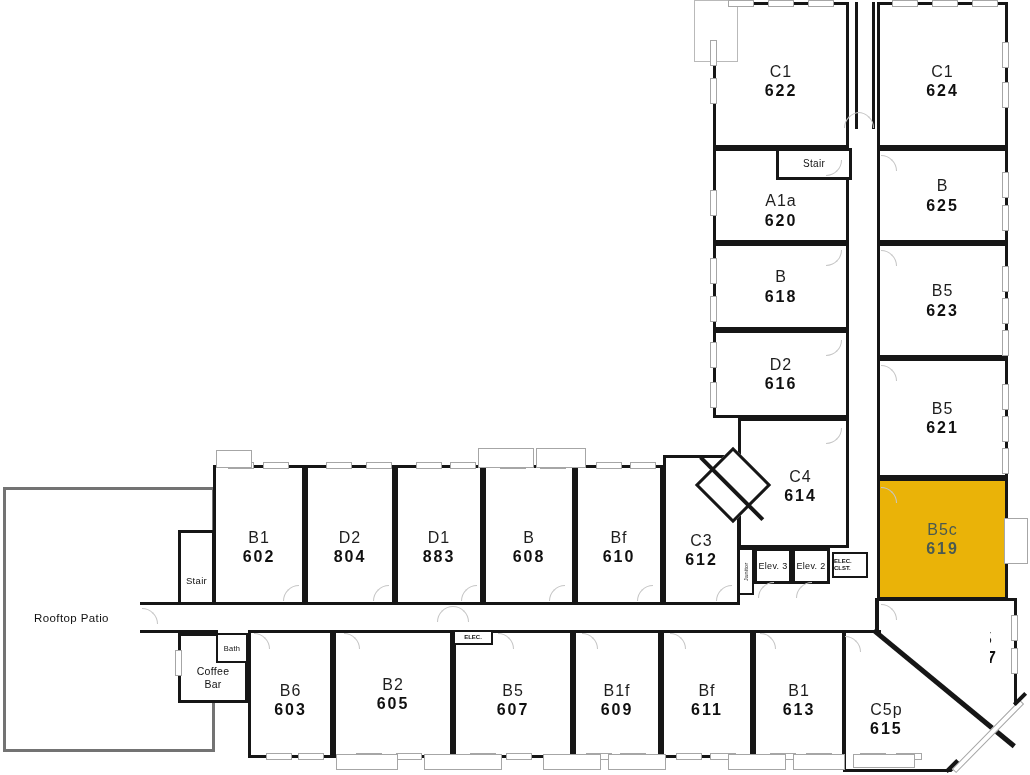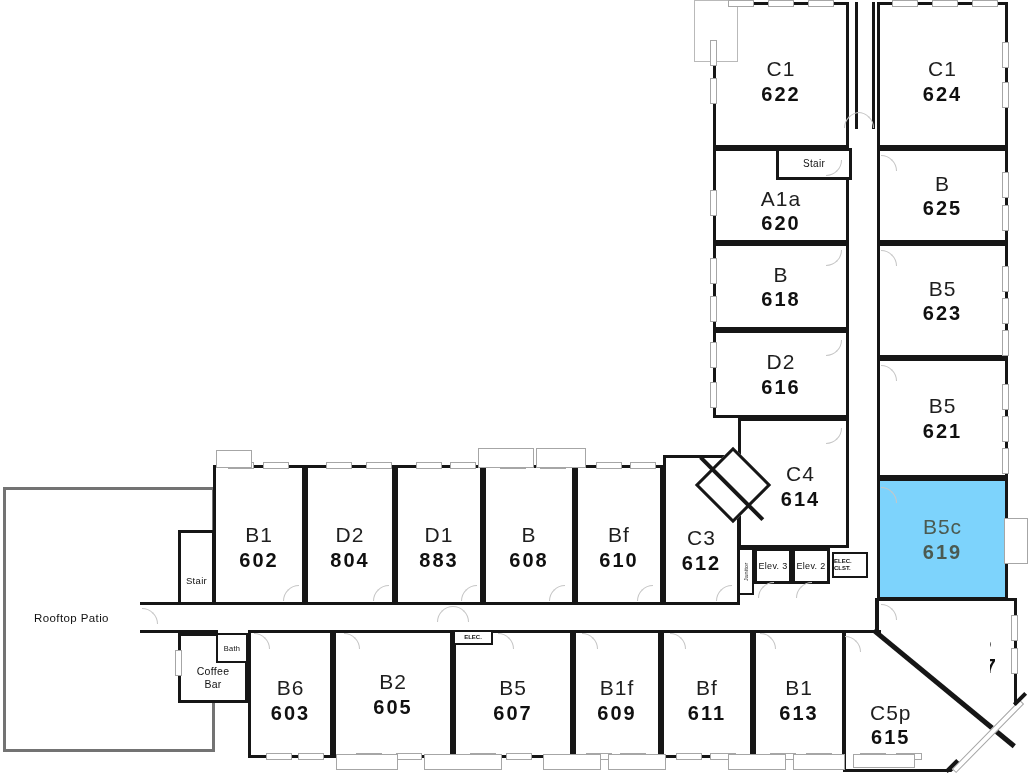--- a/index.html
+++ b/index.html
@@ -1,23 +1,23 @@
 <!DOCTYPE html>
 <html><head>
 <meta charset="utf-8">
 <style>
   html,body{margin:0;padding:0;background:#fff;}
   #plan{position:relative;width:1030px;height:775px;background:#fff;
         font-family:"Liberation Sans",sans-serif;overflow:hidden;}
   .rm{position:absolute;box-sizing:border-box;background:#fff;border:3px solid #161616;
       display:flex;flex-direction:column;align-items:center;justify-content:center;
       line-height:1.2;z-index:1;}
-  .t{font-size:21px;letter-spacing:1px;color:#1e1e1e;font-weight:400;}
-  .n{font-size:20px;letter-spacing:2px;color:#101010;font-weight:700;}
-  .hl{background:#7dd3fc;}
+  .t{font-size:16px;letter-spacing:1px;color:#1e1e1e;font-weight:400;}
+  .n{font-size:16px;letter-spacing:2px;color:#101010;font-weight:700;}
+  .hl{background:#eab308;}
   .hl .t,.hl .n{color:#4b5a51;}
   .svc{font-size:10px;color:#111;letter-spacing:.3px;z-index:1;}
   .tiny{font-size:6px;font-weight:700;letter-spacing:0;}
   .vert{writing-mode:vertical-rl;transform:rotate(180deg);font-size:5.5px;}
   .patio{border:3px solid #737373;z-index:0;}
   .patio .plabel{position:absolute;left:28px;top:122px;font-size:11.5px;color:#111;letter-spacing:.4px;}
   .freelabel{position:absolute;display:flex;flex-direction:column;align-items:center;line-height:1.2;}
   .shaft{position:absolute;left:855px;top:2px;width:20px;height:127px;background:#fff;
          border-left:3px solid #161616;border-right:3px solid #161616;box-sizing:border-box;z-index:1;}
   .diag{position:absolute;background:#161616;z-index:4;}

